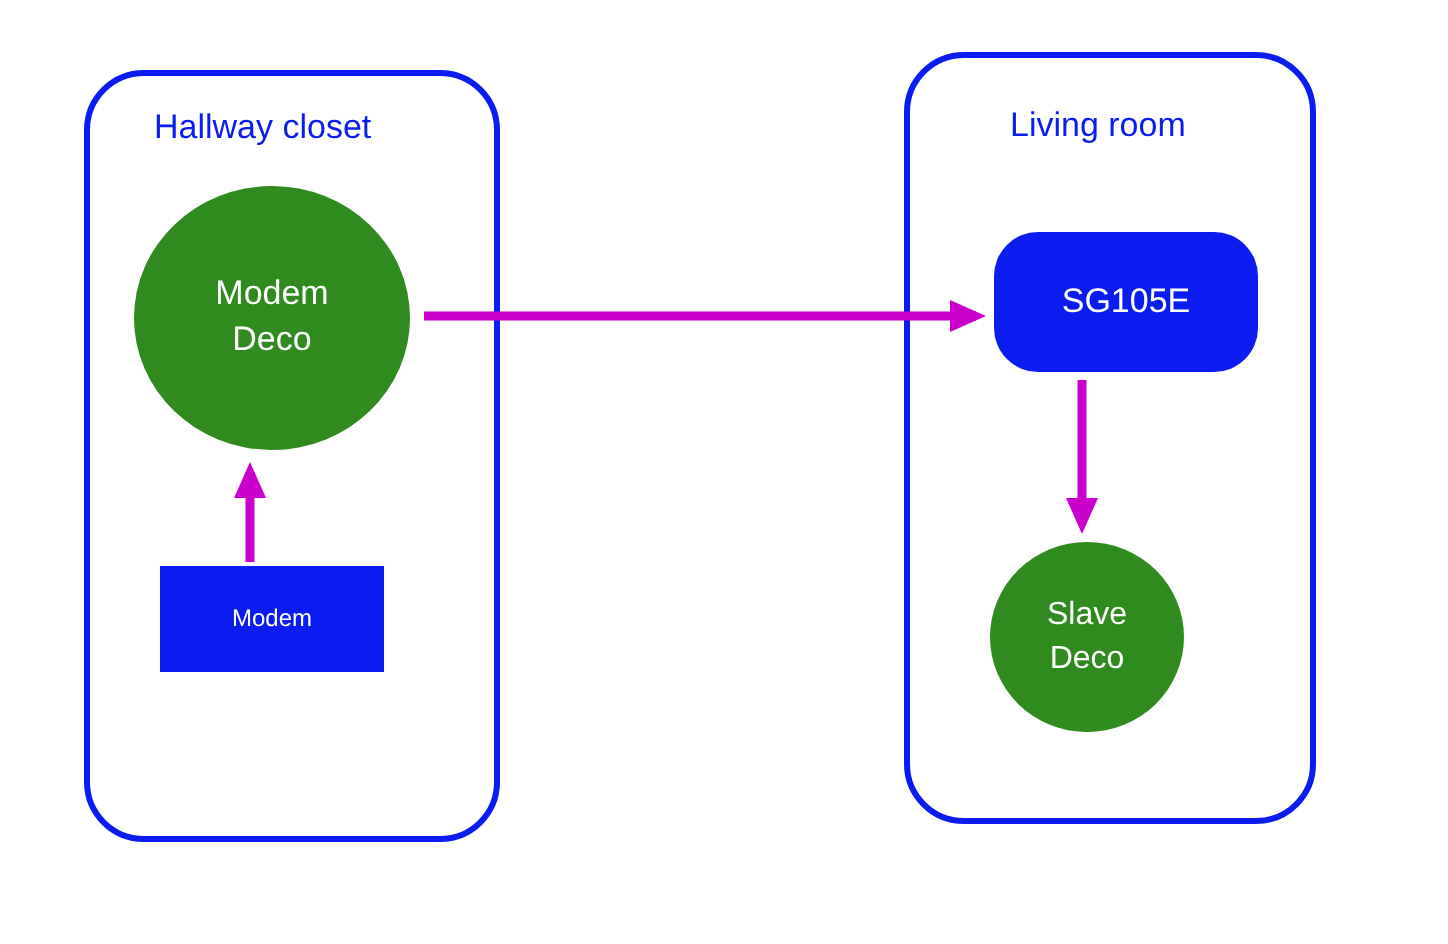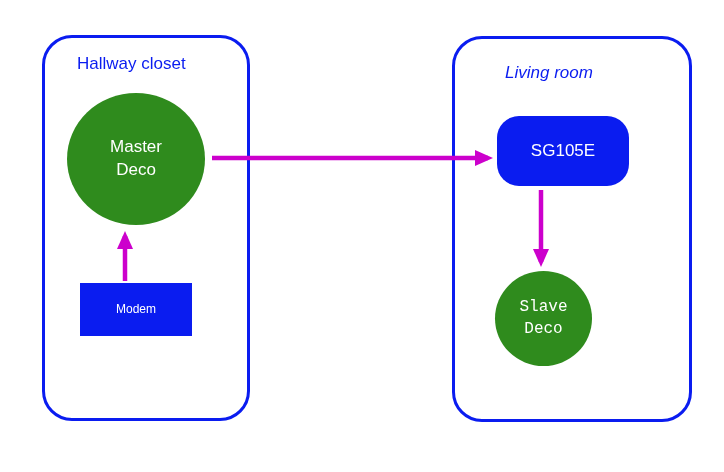--- a/index.html
+++ b/index.html
@@ -16,21 +16,21 @@
     overflow: hidden;
   }
   .group-box {
     position: absolute;
     border: 3px solid var(--container-border, #0000ff);
     border-radius: 30px;
     background: transparent;
     box-sizing: border-box;
   }
   .group-box.left  { left: 42px;  top: 35px; width: 208px; height: 386px; }
-  .group-box.right { left: 452px; top: 36px; width: 240px; height: 386px; font-style: italic; }
+  .group-box.right { left: 452px; top: 26px; width: 206px; height: 386px; }
   .group-label {
     color: var(--label-text, #0000ff);
     font-size: 17px;
     margin-top: 24px;
   }
   .group-box.left  .group-label { margin-left: 32px; margin-top: 16px; }
   .group-box.right .group-label { margin-left: 50px; }
   .node {
     position: absolute;
     display: flex;
@@ -39,21 +39,21 @@
     text-align: center;
     color: var(--node-text, #ffffff);
     box-sizing: border-box;
     line-height: 1.35;
   }
   .node.circle { border-radius: 50%; background: var(--node-green, #2f8b1d); }
   .node.rect   { background: var(--node-blue, #0000ff); }
   .node.master { left: 67px;  top: 93px;  width: 138px; height: 132px; font-size: 17px; }
   .node.modem  { left: 80px;  top: 283px; width: 112px; height: 53px;  font-size: 12px; }
   .node.sg105e { left: 497px; top: 116px; width: 132px; height: 70px;  font-size: 17px; border-radius: 22px; }
-  .node.slave  { left: 495px; top: 271px; width: 97px;  height: 95px;  font-size: 16px; font-family: Liberation Mono, monospace; }
+  .node.slave  { left: 495px; top: 271px; width: 97px;  height: 95px;  font-size: 16px; }
   .node-text.narrow  { display: inline-block; max-width: 80px; }
   .node-text.narrow2 { display: inline-block; max-width: 55px; }
   .arrows {
     position: absolute;
     left: 0;
     top: 0;
     pointer-events: none;
   }
 </style>
 </head>
@@ -74,21 +74,21 @@
       <marker id="ah" markerUnits="userSpaceOnUse" markerWidth="18" markerHeight="16" refX="13" refY="8" orient="auto">
         <path d="M0,0 L18,8 L0,16 Z" fill="#cc00cc"></path>
       </marker>
     </defs>
     <line x1="125" y1="281" x2="125" y2="236" stroke-width="4.5" marker-end="url(#ah)" stroke="#cc00cc"></line>
     <line x1="212" y1="158" x2="488" y2="158" stroke-width="4.5" marker-end="url(#ah)" stroke="#cc00cc"></line>
     <line x1="541" y1="190" x2="541" y2="262" stroke-width="4.5" marker-end="url(#ah)" stroke="#cc00cc"></line>
   </svg>
 
   <div class="node circle master">
-    <span class="node-text narrow">Master Deco</span>
+    <span class="node-text narrow">Modem Deco</span>
   </div>
 
   <div class="node rect modem">
     <span class="node-text">Modem</span>
   </div>
 
   <div class="node rect sg105e">
     <span class="node-text">SG105E</span>
   </div>
 

